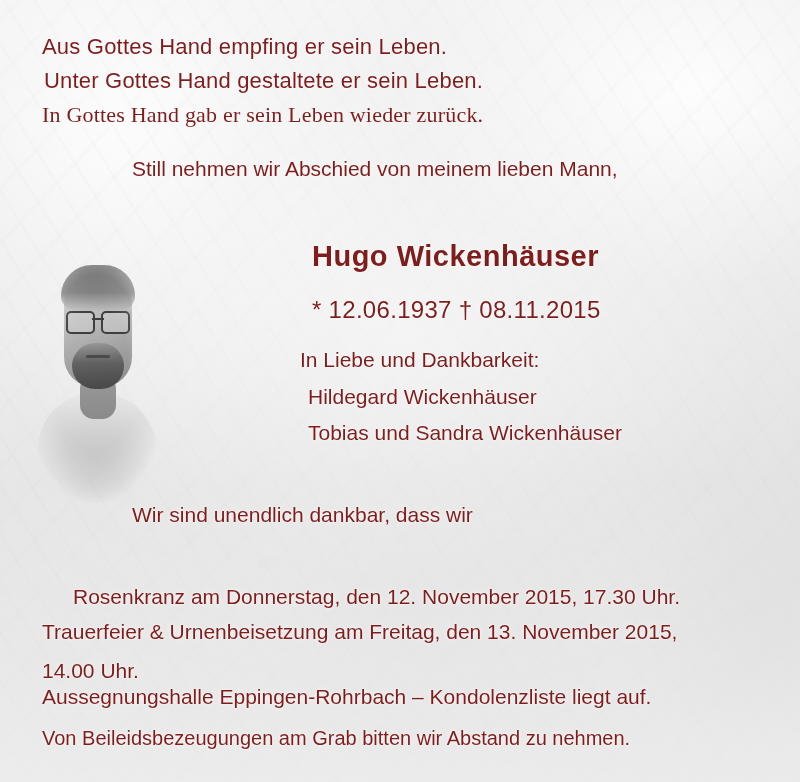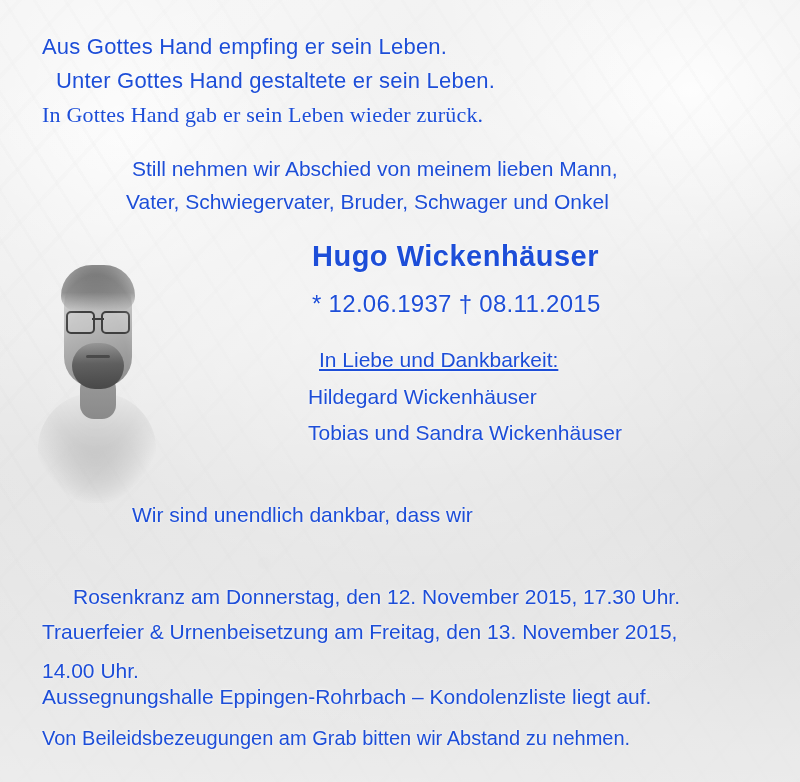--- a/index.html
+++ b/index.html
@@ -141,21 +141,21 @@
 
   
   .text-layer {
     position: absolute;
     inset: 0;
     z-index: 2;
   }
   .line {
     position: absolute;
     white-space: nowrap;
-    color: #1d4ed8;
+    color: #7f1d1d;
     text-shadow: 0 0 2px rgba(255,255,255,0.85), 0 0 5px rgba(255,255,255,0.6);
   }
   .verse { font-size: 22px; letter-spacing: 0.2px; }
   .intro { font-size: 21px; }
   .name {
     font-size: 29px;
     font-weight: bold;
     letter-spacing: 0.5px;
   }
   .dates { font-size: 24px; letter-spacing: 0.3px; }
@@ -187,30 +187,29 @@
         <div class="p-lens left"></div>
         <div class="p-lens right"></div>
         <div class="p-bridge"></div>
       </div>
     </div>
   </div>
 
   <div class="text-layer">
 
     <div class="line verse" style="left:42px; top:34px;">Aus Gottes Hand empfing er sein Leben.</div>
-    <div class="line verse" style="left:56px; top:68px;">Unter Gottes Hand gestaltete er sein Leben.</div>
+    <div class="line verse" style="left:44px; top:68px;">Unter Gottes Hand gestaltete er sein Leben.</div>
     <div class="line verse" style="left:42px; top:102px;font-family:Liberation Serif, serif;">In Gottes Hand gab er sein Leben wieder zurück.</div>
 
     <div class="line intro" style="left:132px; top:157px;">Still nehmen wir Abschied von meinem lieben Mann,</div>
-    <div class="line intro" style="left:126px; top:190px;">Vater, Schwiegervater, Bruder, Schwager und Onkel</div>
 
     <div class="line name" style="left:312px; top:240px;">Hugo Wickenhäuser</div>
-    <div class="line dates" style="left:312px; top:290px;">* 12.06.1937    † 08.11.2015</div>
-
-    <div class="line family" style="left:319px; top:348px;text-decoration:underline;">In Liebe und Dankbarkeit:</div>
+    <div class="line dates" style="left:312px; top:296px;">* 12.06.1937    † 08.11.2015</div>
+
+    <div class="line family" style="left:300px; top:348px;">In Liebe und Dankbarkeit:</div>
     <div class="line family" style="left:308px; top:421px;">Tobias und Sandra Wickenhäuser</div>
     <div class="line family" style="left:308px; top:385px;">Hildegard Wickenhäuser</div>
 
     <div class="line thanks" style="left:132px; top:503px;">Wir sind unendlich dankbar, dass wir</div>
 
     <div class="line details" style="left:42px; top:585px;margin-left:31px;">Rosenkranz am Donnerstag, den 12. November 2015, 17.30 Uhr.</div>
     <div class="line details" style="left:42px; top:620px;">Trauerfeier &amp; Urnenbeisetzung am Freitag, den 13. November 2015,</div>
     <div class="line details" style="left:42px; top:650px;margin-top:9px;">14.00 Uhr.</div>
     <div class="line details" style="left:42px; top:685px;">Aussegnungshalle Eppingen-Rohrbach – Kondolenzliste liegt auf.</div>
 

